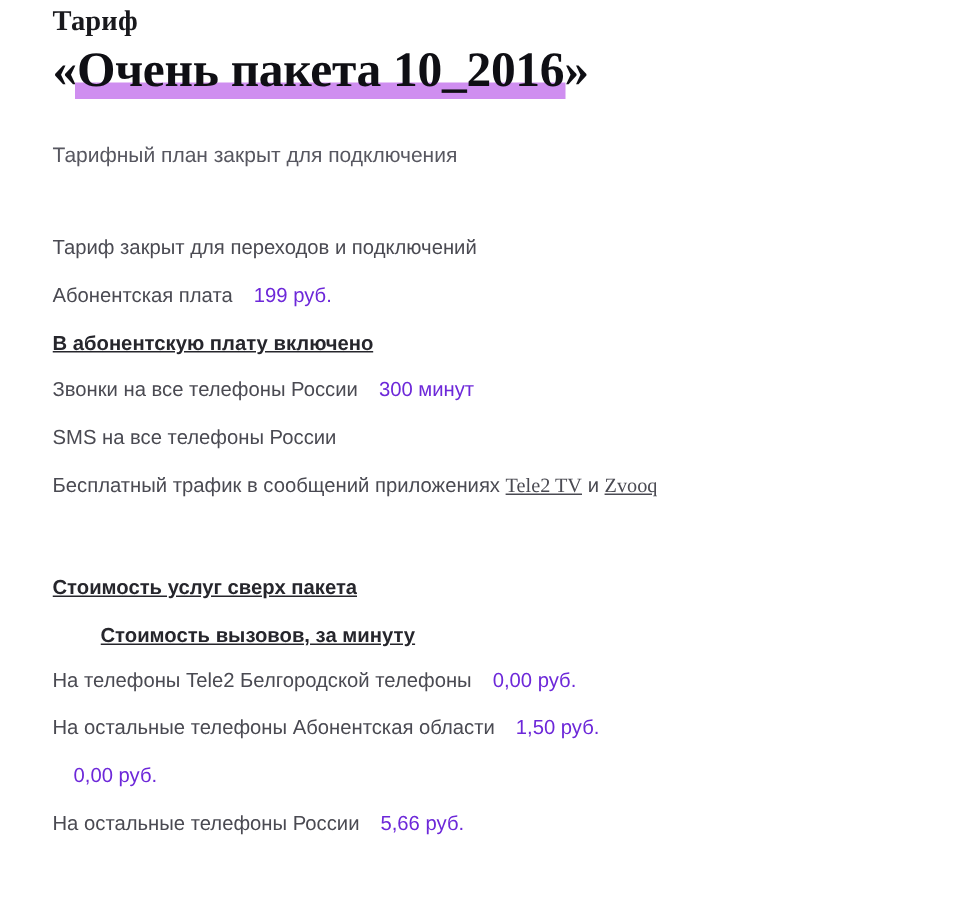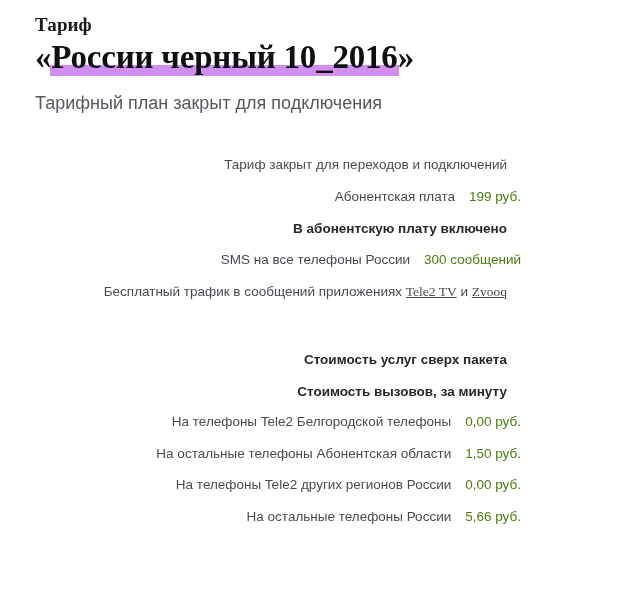--- a/index.html
+++ b/index.html
@@ -22,21 +22,21 @@
     position: relative;
     width: 640px;
     height: 607px;
     box-sizing: border-box;
   }
 
   
   .header {
     position: absolute;
     left: 35px;
-    top: 14px;
+    top: 4px;
     width: 570px;
   }
   .kicker {
     font-family: "Liberation Serif", "DejaVu Serif", serif;
     font-weight: bold;
     font-size: 19px;
     line-height: 22px;
     color: #19191d;
     letter-spacing: 0.1px;
   }
@@ -66,82 +66,84 @@
     bottom: 1px;
     height: 11px;
     background: #cf8ef0;
     z-index: -1;
   }
 
   .subtitle {
     position: absolute;
     left: 35px;
     top: 94px;
-    font-size: 18px;
+    font-size: 14px;
     line-height: 18px;
     color: #575760;
   }
 
   
   .rows {
     position: absolute;
     left: 35px;
     top: 156px;
     width: 486px;
   }
   .row {
     display: flex;
     align-items: baseline;
-    justify-content: flex-end;
+    justify-content: flex-start;
     font-size: 13.5px;
     line-height: 18px;
     color: #4a4a52;
     height: 31.8px;
     white-space: nowrap;
   }
   .row .label {
     flex: 0 1 auto;
     overflow: hidden;
   }
   .row .value {
     flex: 0 0 auto;
     text-align: right;
     padding-left: 14px;
-    color: #4d7c0f;
+    color: #6d28d9;
   }
   .row.heading {
     font-weight: bold;
     color: #26262c;
   }
   .row.heading .label {
     font-weight: bold;
+    text-decoration: underline;
   }
   .row.spacer-before {
     margin-top: 36px;
   }
   .row.tight {
     height: 30px;
+    margin-left: 32px;
   }
 
   .inline-link {
     color: #4a4a52;
     text-decoration: underline;
     text-underline-offset: 1px;
     cursor: pointer;
     font-family: Liberation Serif, serif;
   }
 </style>
 </head>
 <body>
 
 <div class="page">
 
   <div class="header">
     <div class="kicker">Тариф</div>
-    <div class="title-wrap"><span class="title-quote">«</span><span class="title-core">России черный 10_2016</span><span class="title-quote">»</span></div>
+    <div class="title-wrap"><span class="title-quote">«</span><span class="title-core">Очень пакета 10_2016</span><span class="title-quote">»</span></div>
   </div>
 
   <div class="subtitle">Тарифный план закрыт для подключения</div>
 
   <div class="rows">
 
     <div class="row">
       <span class="label">Тариф закрыт для переходов и подключений</span>
       <span class="value"></span>
     </div>
@@ -149,24 +151,27 @@
     <div class="row">
       <span class="label">Абонентская плата</span>
       <span class="value">199 руб.</span>
     </div>
 
     <div class="row heading">
       <span class="label">В абонентскую плату включено</span>
       <span class="value"></span>
     </div>
 
+    <div class="row">
+      <span class="label">Звонки на все телефоны России</span>
+      <span class="value">300 минут</span>
+    </div>
 
     <div class="row">
       <span class="label">SMS на все телефоны России</span>
-      <span class="value">300 сообщений</span>
     </div>
 
 
     <div class="row">
       <span class="label"><span>Бесплатный трафик в сообщений приложениях </span><a class="inline-link">Tele2 TV</a><span> и </span><a class="inline-link">Zvooq</a></span>
       <span class="value"></span>
     </div>
 
     <div class="row heading spacer-before">
       <span class="label">Стоимость услуг сверх пакета</span>
@@ -182,21 +187,20 @@
       <span class="label">На телефоны Tele2 Белгородской телефоны</span>
       <span class="value">0,00 руб.</span>
     </div>
 
     <div class="row">
       <span class="label">На остальные телефоны Абонентская области</span>
       <span class="value">1,50 руб.</span>
     </div>
 
     <div class="row">
-      <span class="label">На телефоны Tele2 других регионов России</span>
       <span class="value">0,00 руб.</span>
     </div>
 
     <div class="row">
       <span class="label">На остальные телефоны России</span>
       <span class="value">5,66 руб.</span>
     </div>
 
   </div>
 </div>

